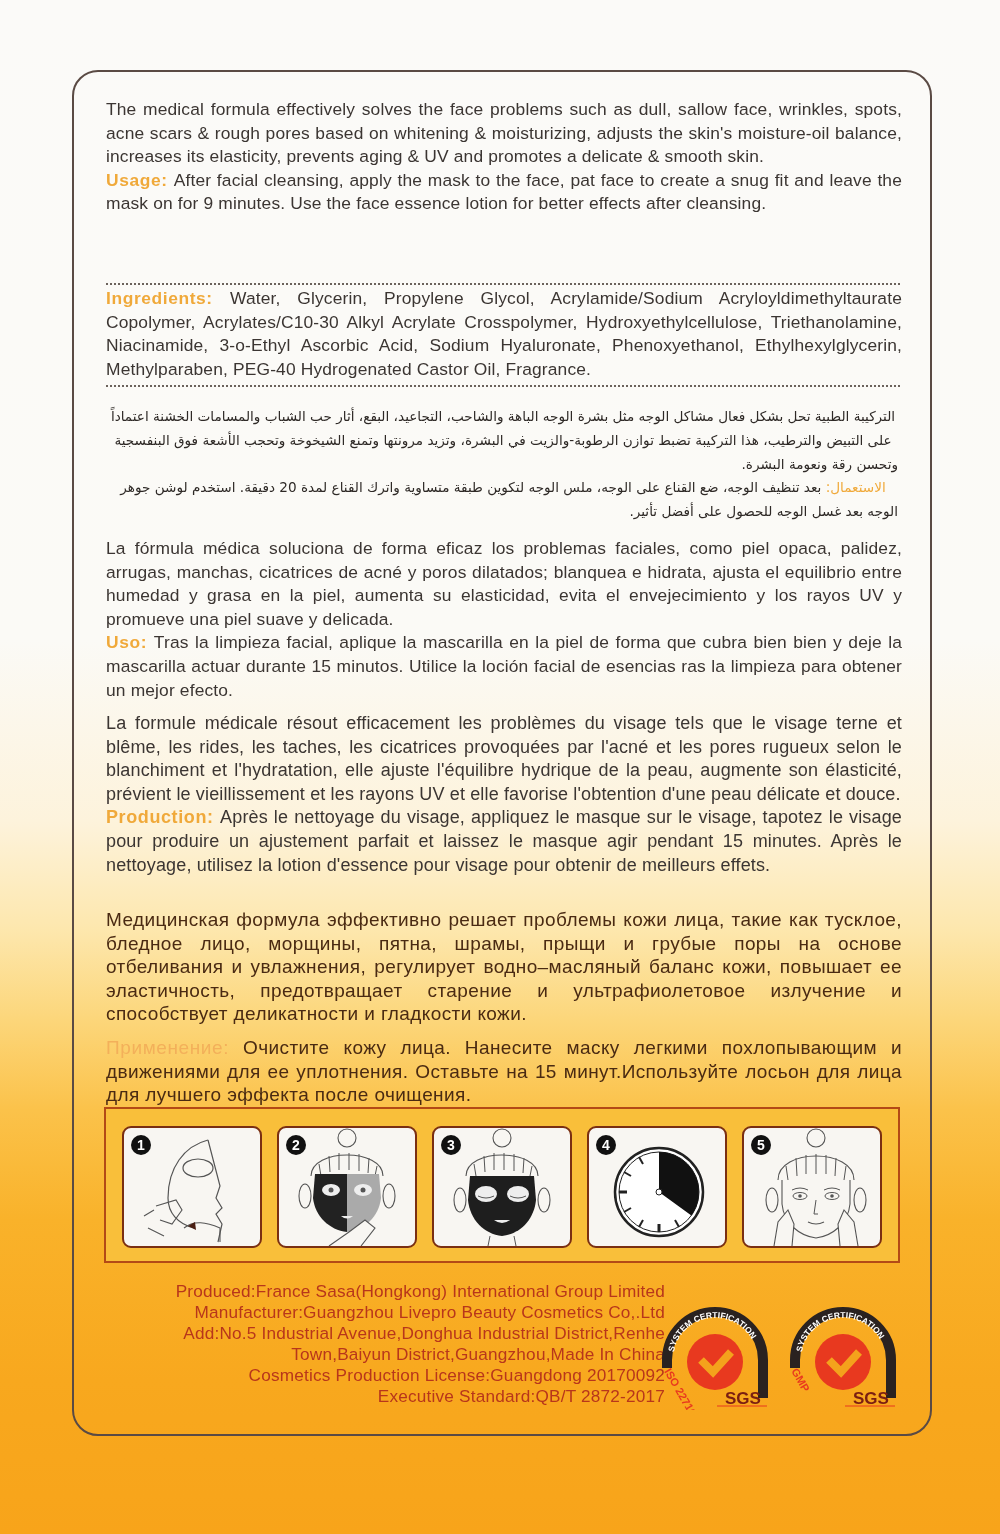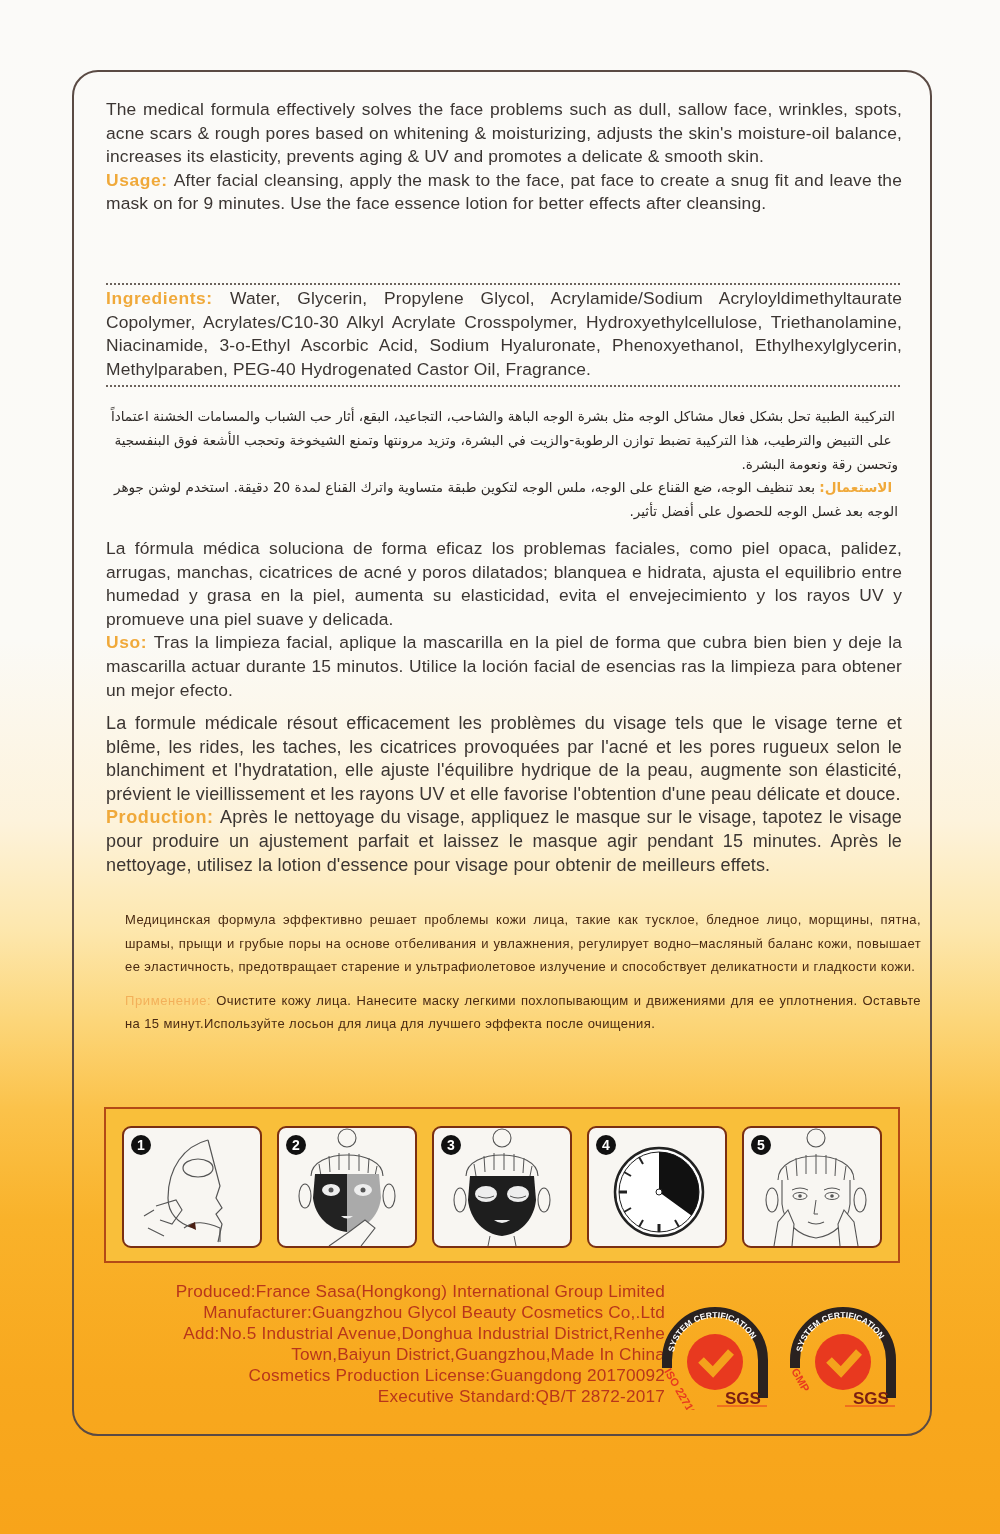--- a/index.html
+++ b/index.html
@@ -26,21 +26,21 @@
     border-top: 2px dotted #6b625c;
   }
   .ing { top: 287px; color: #3b3532; font-size: 17.4px; }
   .ar {
     top: 405px; direction: rtl; text-align: right; font-family: "DejaVu Sans", sans-serif;
     font-size: 13.6px; line-height: 23.8px; color: #2e2926; width: 790px; left: 108px;
   }
   .ar p { text-align: center; text-align-last: right; }
   .es { top: 537px; color: #3b3532; font-size: 17.4px; }
   .fr { top: 712px; color: #3b3532; font-size: 18px; }
-  .ru { top: 908px; color: #4a2a12; font-size: 13px; line-height: 23.6px; letter-spacing: 0.4px; margin-left: 19px; }
+  .ru { top: 908px; color: #4a2a12; font-size: 19px; line-height: 23.6px; letter-spacing: 0.4px; }
   .gap { height: 10px; }
   .steps-box {
     position: absolute; left: 104px; top: 1107px; width: 796px; height: 156px;
     border: 2px solid #b34a16; box-sizing: border-box; background: #f9bf3a;
   }
   .step {
     position: absolute; top: 17px; width: 140px; height: 122px; background: #f8f6f2;
     border: 2px solid #7a2f12; border-radius: 9px; box-sizing: border-box; overflow: hidden;
   }
   .step svg { position: absolute; left: 0; top: 0; width: 136px; height: 118px; }
@@ -70,21 +70,21 @@
 <div class="dots" style="top:283px;"></div>
 
 <div class="text-block ing">
   <p><span class="label">Ingredients</span><span class="label">: </span><span>Water, Glycerin, Propylene Glycol, Acrylamide/Sodium Acryloyldimethyltaurate Copolymer, Acrylates/C10-30 Alkyl Acrylate Crosspolymer, Hydroxyethylcellulose, Triethanolamine, Niacinamide, 3-o-Ethyl Ascorbic Acid, Sodium Hyaluronate, Phenoxyethanol, Ethylhexylglycerin, Methylparaben, PEG-40 Hydrogenated Castor Oil, Fragrance.</span></p>
 </div>
 
 <div class="dots" style="top:385px;"></div>
 
 <div class="text-block ar">
   <p>التركيبة الطبية تحل بشكل فعال مشاكل الوجه مثل بشرة الوجه الباهة والشاحب، التجاعيد، البقع، أثار حب الشباب والمسامات الخشنة اعتماداً على التبيض والترطيب، هذا التركيبة تضبط توازن الرطوبة-والزيت في البشرة، وتزيد مرونتها وتمنع الشيخوخة وتحجب الأشعة فوق البنفسجية وتحسن رقة ونعومة البشرة.</p>
-  <p><span class="label" style="font-weight:bold">الاستعمال:</span> <span>بعد تنظيف الوجه، ضع القناع على الوجه، ملس الوجه لتكوين طبقة متساوية واترك القناع لمدة 20 دقيقة. استخدم لوشن جوهر الوجه بعد غسل الوجه للحصول على أفضل تأثير.</span></p>
+  <p><span class="label" style="font-weight:normal">الاستعمال:</span> <span>بعد تنظيف الوجه، ضع القناع على الوجه، ملس الوجه لتكوين طبقة متساوية واترك القناع لمدة 20 دقيقة. استخدم لوشن جوهر الوجه بعد غسل الوجه للحصول على أفضل تأثير.</span></p>
 </div>
 
 <div class="text-block es">
   <p>La fórmula médica soluciona de forma eficaz los problemas faciales, como piel opaca, palidez, arrugas, manchas, cicatrices de acné y poros dilatados; blanquea e hidrata, ajusta el equilibrio entre humedad y grasa en la piel, aumenta su elasticidad, evita el envejecimiento y los rayos UV y promueve una piel suave y delicada.</p>
   <p><span class="label">Uso</span><span class="label">: </span><span>Tras la limpieza facial, aplique la mascarilla en la piel de forma que cubra bien bien y deje la mascarilla actuar durante 15 minutos. Utilice la loción facial de esencias ras la limpieza para obtener un mejor efecto.</span></p>
 </div>
 
 <div class="text-block fr">
   <p>La formule médicale résout efficacement les problèmes du visage tels que le visage terne et blême, les rides, les taches, les cicatrices provoquées par l'acné et les pores rugueux selon le blanchiment et l'hydratation, elle ajuste l'équilibre hydrique de la peau, augmente son élasticité, prévient le vieillissement et les rayons UV et elle favorise l'obtention d'une peau délicate et douce.</p>
   <p><span class="label">Production</span><span class="label">: </span><span>Après le nettoyage du visage, appliquez le masque sur le visage, tapotez le visage pour produire un ajustement parfait et laissez le masque agir pendant 15 minutes. Après le nettoyage, utilisez la lotion d'essence pour visage pour obtenir de meilleurs effets.</span></p>
@@ -182,21 +182,21 @@
       <path d="M72 72 L70 86 L74 86" fill="none" stroke="#555" stroke-width="1"></path>
       <path d="M64 94 Q72 98 80 94" fill="none" stroke="#555" stroke-width="1.1"></path>
       <path d="M30 118 L34 94 L44 82 L50 96 L48 118" fill="#f8f6f2" stroke="#555" stroke-width="1.1"></path>
       <path d="M114 118 L110 94 L100 82 L94 96 L96 118" fill="#f8f6f2" stroke="#555" stroke-width="1.1"></path>
     </svg>
   </div>
 </div>
 
 <div class="company">
   <div>Produced:France Sasa(Hongkong) International Group Limited</div>
-  <div>Manufacturer:Guangzhou Glycol Beauty Cosmetics Co,.Ltd</div>
+  <div>Manufacturer:Guangzhou Livepro Beauty Cosmetics Co,.Ltd</div>
   <div>Add:No.5 Industrial Avenue,Donghua Industrial District,Renhe</div>
   <div>Town,Baiyun District,Guangzhou,Made In China</div>
   <div>Cosmetics Production License:Guangdong 20170092</div>
   <div>Executive Standard:QB/T 2872-2017</div>
 </div>
 
 <div class="cert" style="left:655px;">
   <svg viewBox="0 0 120 112">
     <defs>
         <path id="arc1" d="M18 62 A42 42 0 0 1 102 62"></path>

